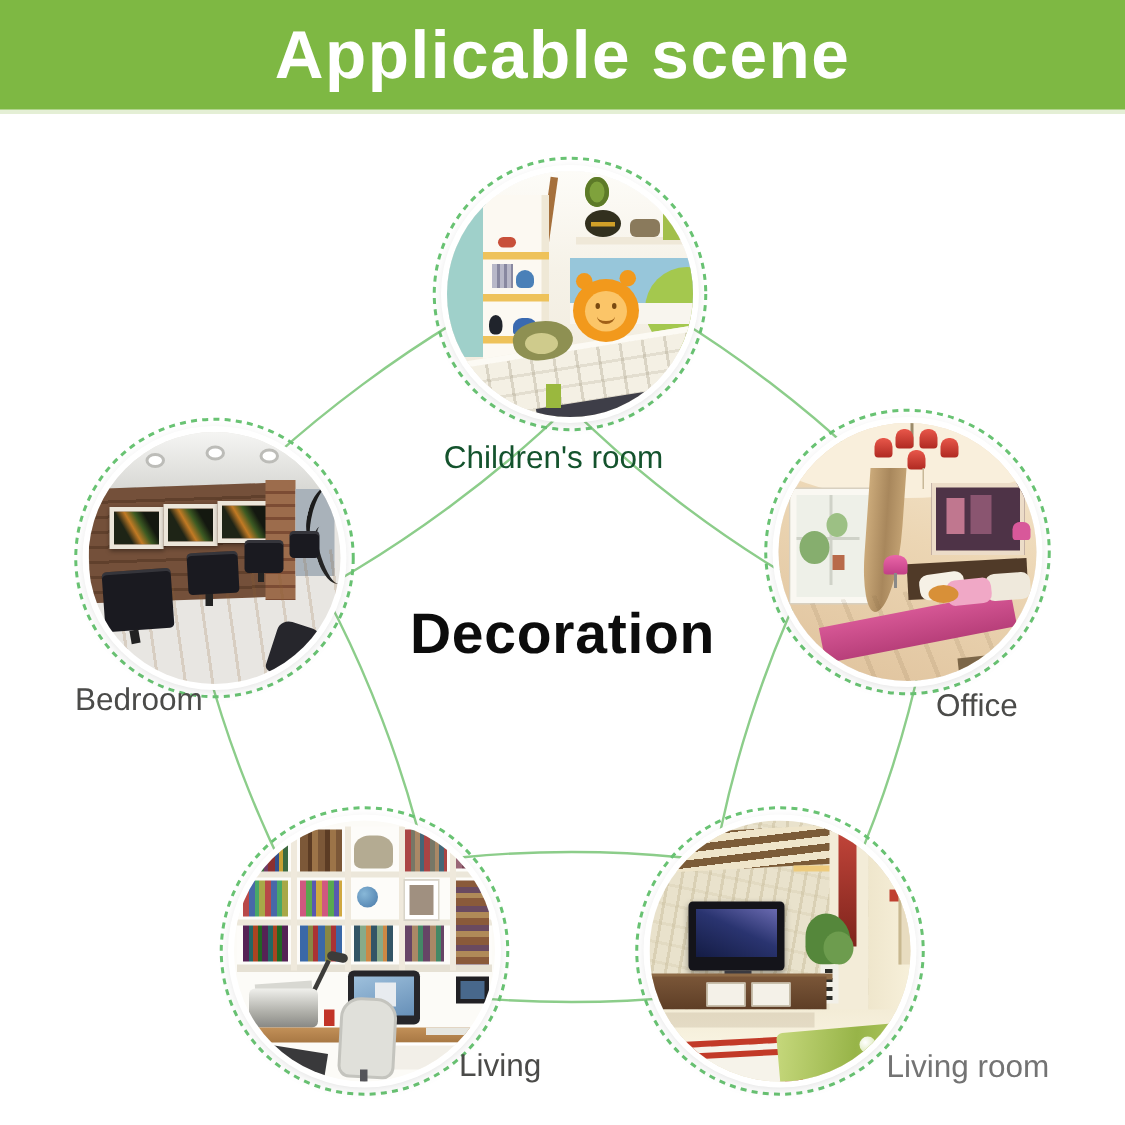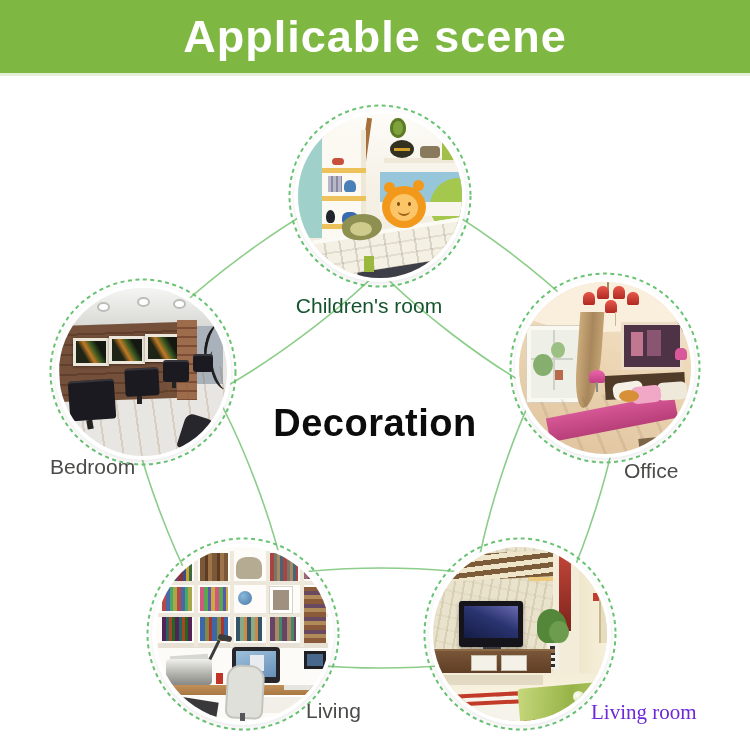--- a/index.html
+++ b/index.html
@@ -368,16 +368,16 @@
     <div class="lv-rug"></div>
     <div class="lv-glass"></div>
       <div class="lv-ball"></div>
       <div class="lv-glassedge"></div>
   </div>
 
   <span class="scene-label lbl-children" style="color: #14532d;">Children's room</span>
   <span class="scene-label lbl-office" style="color: rgb(75, 75, 73);">Bedroom</span>
   <span class="scene-label lbl-bedroom" style="color: rgb(75, 75, 73);">Office</span>
   <span class="scene-label lbl-study" style="color: rgb(75, 75, 73);">Living</span>
-  <span class="scene-label lbl-living" style="color: #6d28d9; font-family: Liberation Serif, serif;">Living room</span>
+  <span class="scene-label lbl-living" style="color: #737373;">Living room</span>
 
   <span class="center-title" style="color: rgb(12, 12, 12);">Decoration</span>
 </div>
 
 </body></html>

